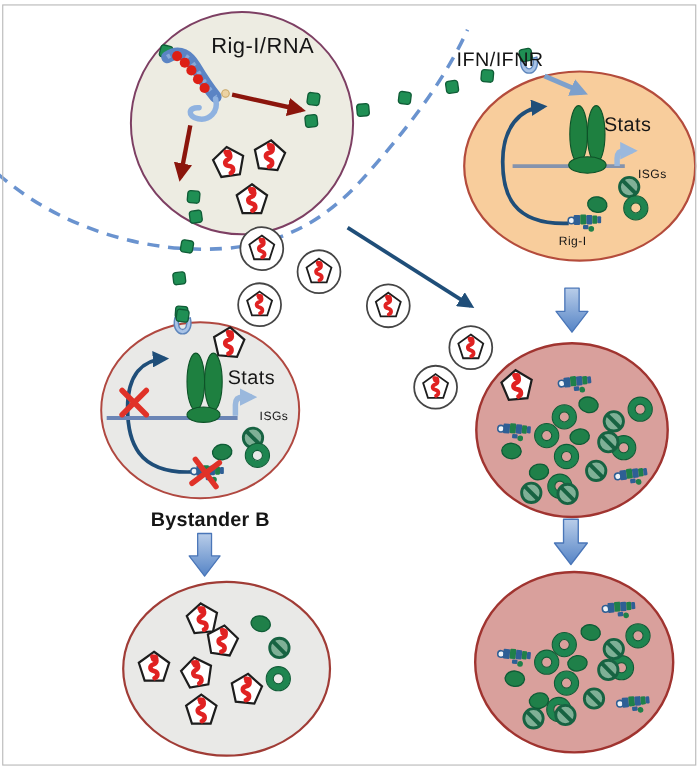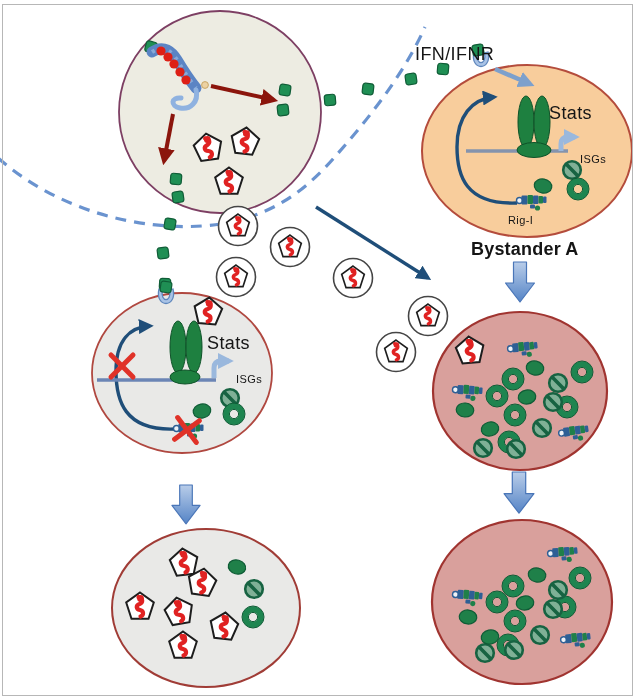--- a/index.html
+++ b/index.html
@@ -281,22 +281,23 @@
         <use href="#g-blob" xlink:href="#g-blob" transform="translate(468,617) rotate(6)"></use>
         <use href="#g-blob" xlink:href="#g-blob" transform="translate(490,637) rotate(-12)"></use>
       </g>
     <g>
         <use href="#g-machine" xlink:href="#g-machine" transform="translate(562,552) rotate(-5)"></use>
         <use href="#g-machine" xlink:href="#g-machine" transform="translate(467,595) rotate(5)"></use>
         <use href="#g-machine" xlink:href="#g-machine" transform="translate(575,638) rotate(-6)"></use>
       </g>
   </svg>
 
+  <div class="lbl big" style="left:192px; top:31px;">Rig-I/RNA</div>
   <div class="lbl" style="left:415px; top:32px; font-size:18px;margin-top:12px;">IFN/IFNR</div>
   <div class="lbl" style="left:549px; top:103px; font-size:18px;">Stats</div>
   <div class="lbl" style="left:580px; top:153px;">ISGs</div>
   <div class="lbl" style="left:508px; top:214px;">Rig-I</div>
-  <div class="lbl bold" style="left:471px; top:239px;">Bystander A</div>
   <div class="lbl" style="left:207px; top:333px; font-size:18px;">Stats</div>
   <div class="lbl" style="left:236px; top:373px;">ISGs</div>
+  <div class="lbl bold" style="left:137px; top:462px;">Bystander B</div>
 
   <div class="frame"></div>
 </div>
 
 </body></html>

